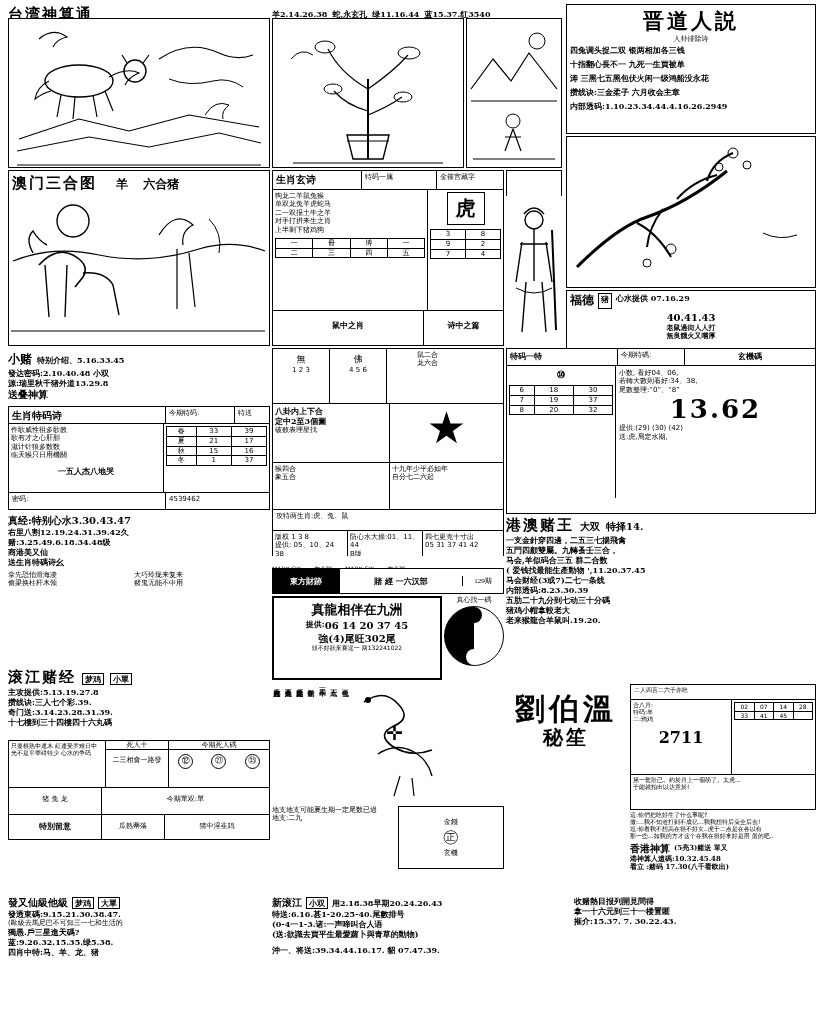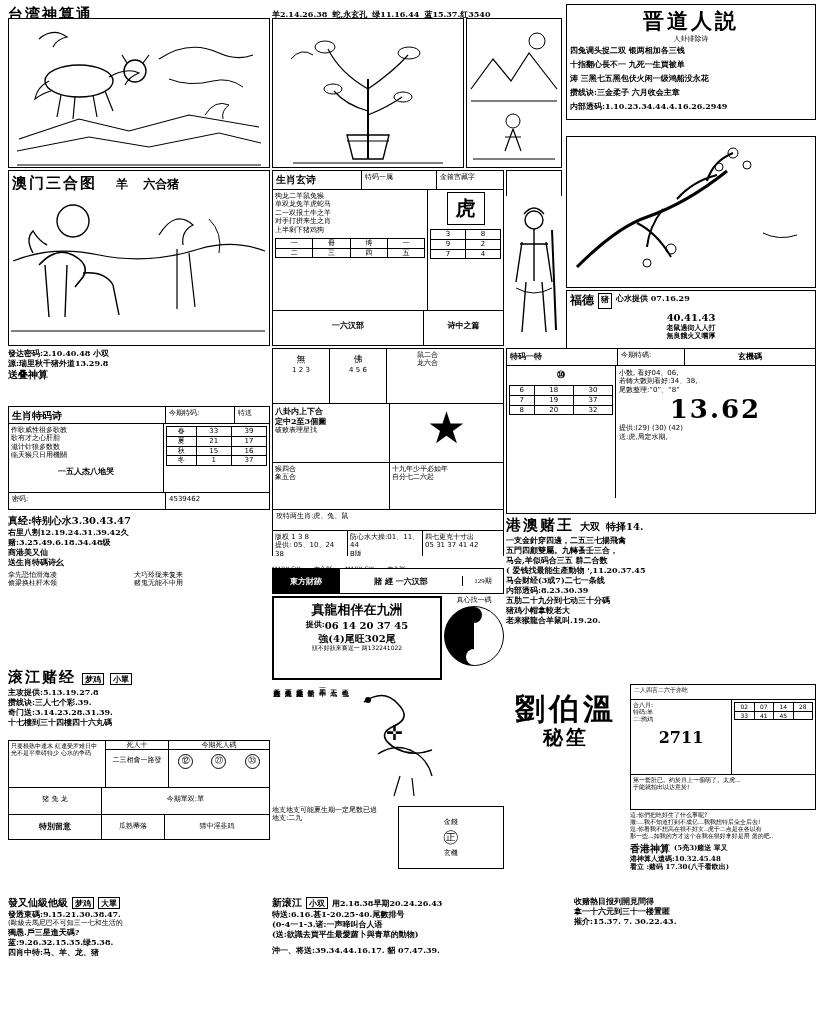--- a/index.html
+++ b/index.html
@@ -89,21 +89,21 @@
     <svg width="94" height="148" viewBox="0 0 94 148">
       <path d="M4 70 L26 40 L44 62 L62 34 L90 70" stroke="#000" fill="none" stroke-width="1.2"></path>
       <path d="M4 82 L90 82" stroke="#000" stroke-width="1"></path>
       <circle cx="46" cy="102" r="7" stroke="#000" fill="none"></circle>
       <path d="M46 110 l-8 22 M46 110 l8 22 M38 118 h16" stroke="#000" fill="none" stroke-width="1.2"></path>
       <path d="M6 140 h82" stroke="#000"></path>
       <circle cx="70" cy="22" r="8" stroke="#000" fill="none"></circle>
     </svg>
   </div>
 
-  <div class="cell" style="left:566px;top:4px;width:250px;height:116px;">
+  <div class="cell" style="left:566px;top:4px;width:250px;height:130px;">
     <div class="ctr hand ttl-big" style="margin-top:2px;">晋道人説</div>
     <div class="ctr xs">人卦排除诗</div>
     <div class="pad hand sm">四兔调头捉二双    银两相加各三钱</div>
     <div class="pad hand sm">十指翻心長不一    九死一生買被单</div>
     <div class="pad hand sm">涛 三黑七五黑包伏火闲一级鸿船没永花</div>
     <div class="pad hand sm">攒线诀:三金柔子 六月收会主章</div>
     <div class="pad hand sm">内部透码:1.10.23.34.44.4.16.26.2949</div>
   </div>
 
   <div class="cell" style="left:566px;top:136px;width:250px;height:152px;">
@@ -183,21 +183,21 @@
               </tr>
           <tr>
                 <td>7</td>
                 <td>4</td>
               </tr>
         </tbody>
           </table>
       </div>
     </div>
     <div class="row bt" style="height:34px;">
-      <div class="br ctr hand sm" style="width:150px;padding-top:9px;">一六汉部</div>
+      <div class="br ctr hand sm" style="width:150px;padding-top:9px;">鼠中之肖</div>
       <div class="ctr hand sm" style="flex:1;padding-top:9px;">诗中之篇</div>
     </div>
   </div>
 
   <div class="cell" style="left:506px;top:170px;width:56px;height:176px;">
     <div class="ctr hand" style="font-size:13px;letter-spacing:2px;margin-top:3px;writing-mode:vertical-rl;text-orientation:upright;height:160px;">金鬼将军</div>
   </div>
   <div class="cell" style="left:506px;top:196px;width:56px;height:150px;border:none;">
     <svg width="56" height="150" viewBox="0 0 56 150">
       <circle cx="28" cy="24" r="9" stroke="#000" fill="none" stroke-width="1.4"></circle>
@@ -213,20 +213,22 @@
       <span class="hand lg">福德</span>
       <span class="linebox hand sm" style="margin:0 4px;">猪</span>
       <span class="hand sm">心水提供 07.16.29</span>
     </div>
     <div class="ctr hand md">40.41.43</div>
     <div class="ctr hand xs">老鼠過街人人打</div>
     <div class="ctr hand xs">無良餓火又嚐厚</div>
   </div>
 
   <div class="cell" style="left:8px;top:348px;width:262px;height:60px;border:none;">
+    <div><span class="hand lg">小赌</span>
+      <span class="hand sm">特别介绍、5.16.33.45</span></div>
     <div class="hand sm">發达密码:2.10.40.48 小双</div>
     <div class="hand sm">源:瑞里秋千猪外道13.29.8</div>
     <div class="hand md">送叠神算</div>
   </div>
 
   <div class="cell" style="left:8px;top:406px;width:262px;height:104px;">
     <div class="row bb" style="height:16px;">
       <div class="pad hand md br" style="width:150px;">生肖特码诗</div>
       <div class="pad xs br" style="width:62px;">今期特码:</div>
       <div class="pad xs" style="flex:1;">特送</div>

